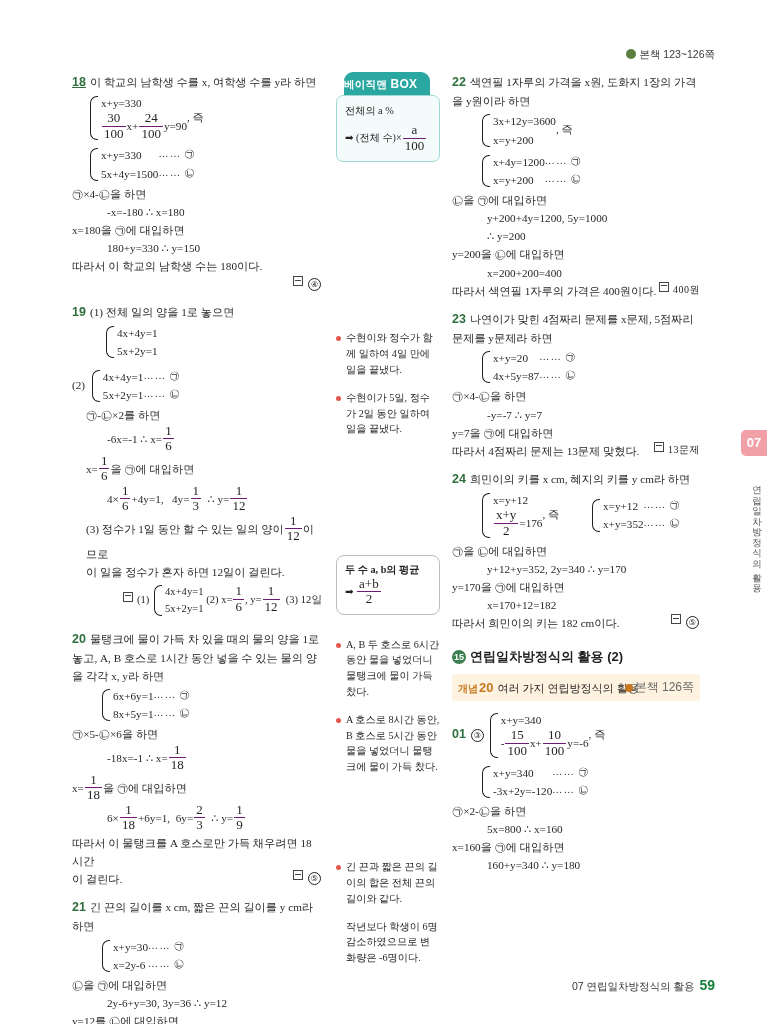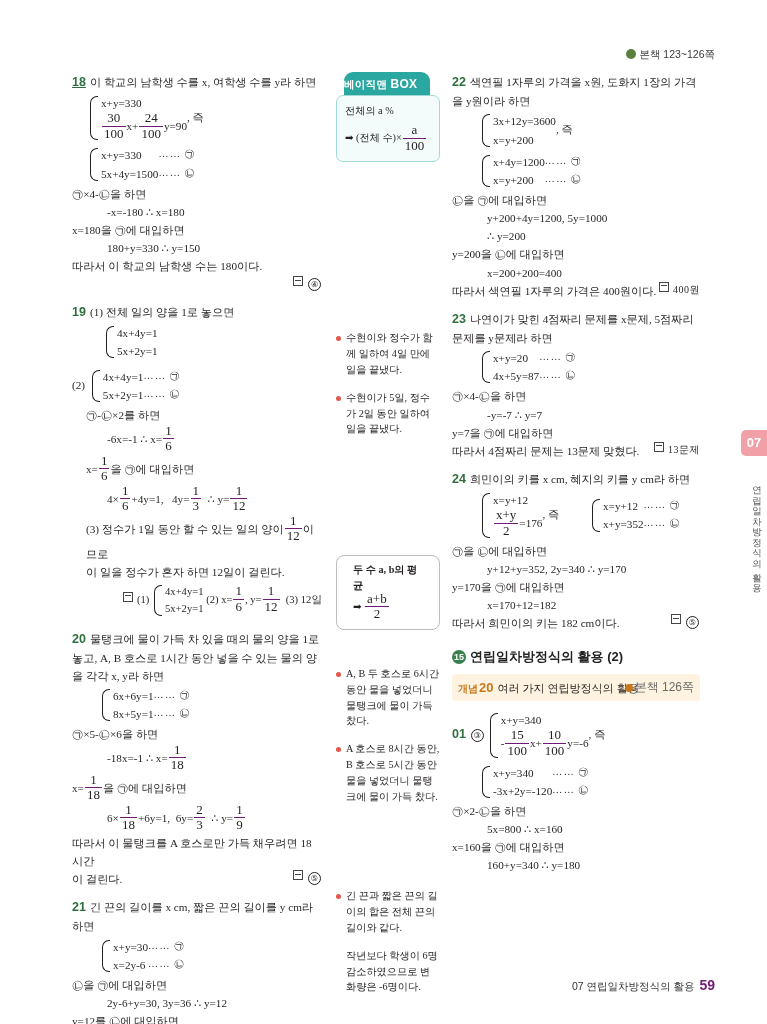--- a/index.html
+++ b/index.html
@@ -173,25 +173,24 @@
     width: 5px; height: 5px;
     background: #e2574c;
     border-radius: 50%;
   }
   .memo.plain::before { display: none; }
   .memo.plain { padding-left: 10px; }
 
   .tipbox {
     border: 1px solid #bdbdbd;
     border-radius: 8px;
-    padding: 6px 16px;
+    padding: 6px 8px;
     font-size: 10.2px;
     line-height: 1.5;
     background: #fff;
-    margin-bottom: 14px;
   }
   .tipbox .label { font-weight: bold; }
 
   
   .side-tab {
     position: absolute;
     right: 0;
     top: 430px;
     width: 26px;
     background: #f0a0a6;
@@ -265,21 +264,21 @@
     right: 52px;
     bottom: 30px;
     font-family: "Liberation Sans", sans-serif;
     font-size: 10.5px;
     color: #333;
   }
   .footer .pg {
     font-size: 14px;
     font-weight: bold;
     margin-left: 5px;
-    color: #701a75;
+    color: #15803d;
   }
 </style>
 </head>
 <body>
 
 <div class="page">
 
   <div class="page-ref">
     <span class="circle"></span><span>본책 123~126쪽</span>
   </div>

